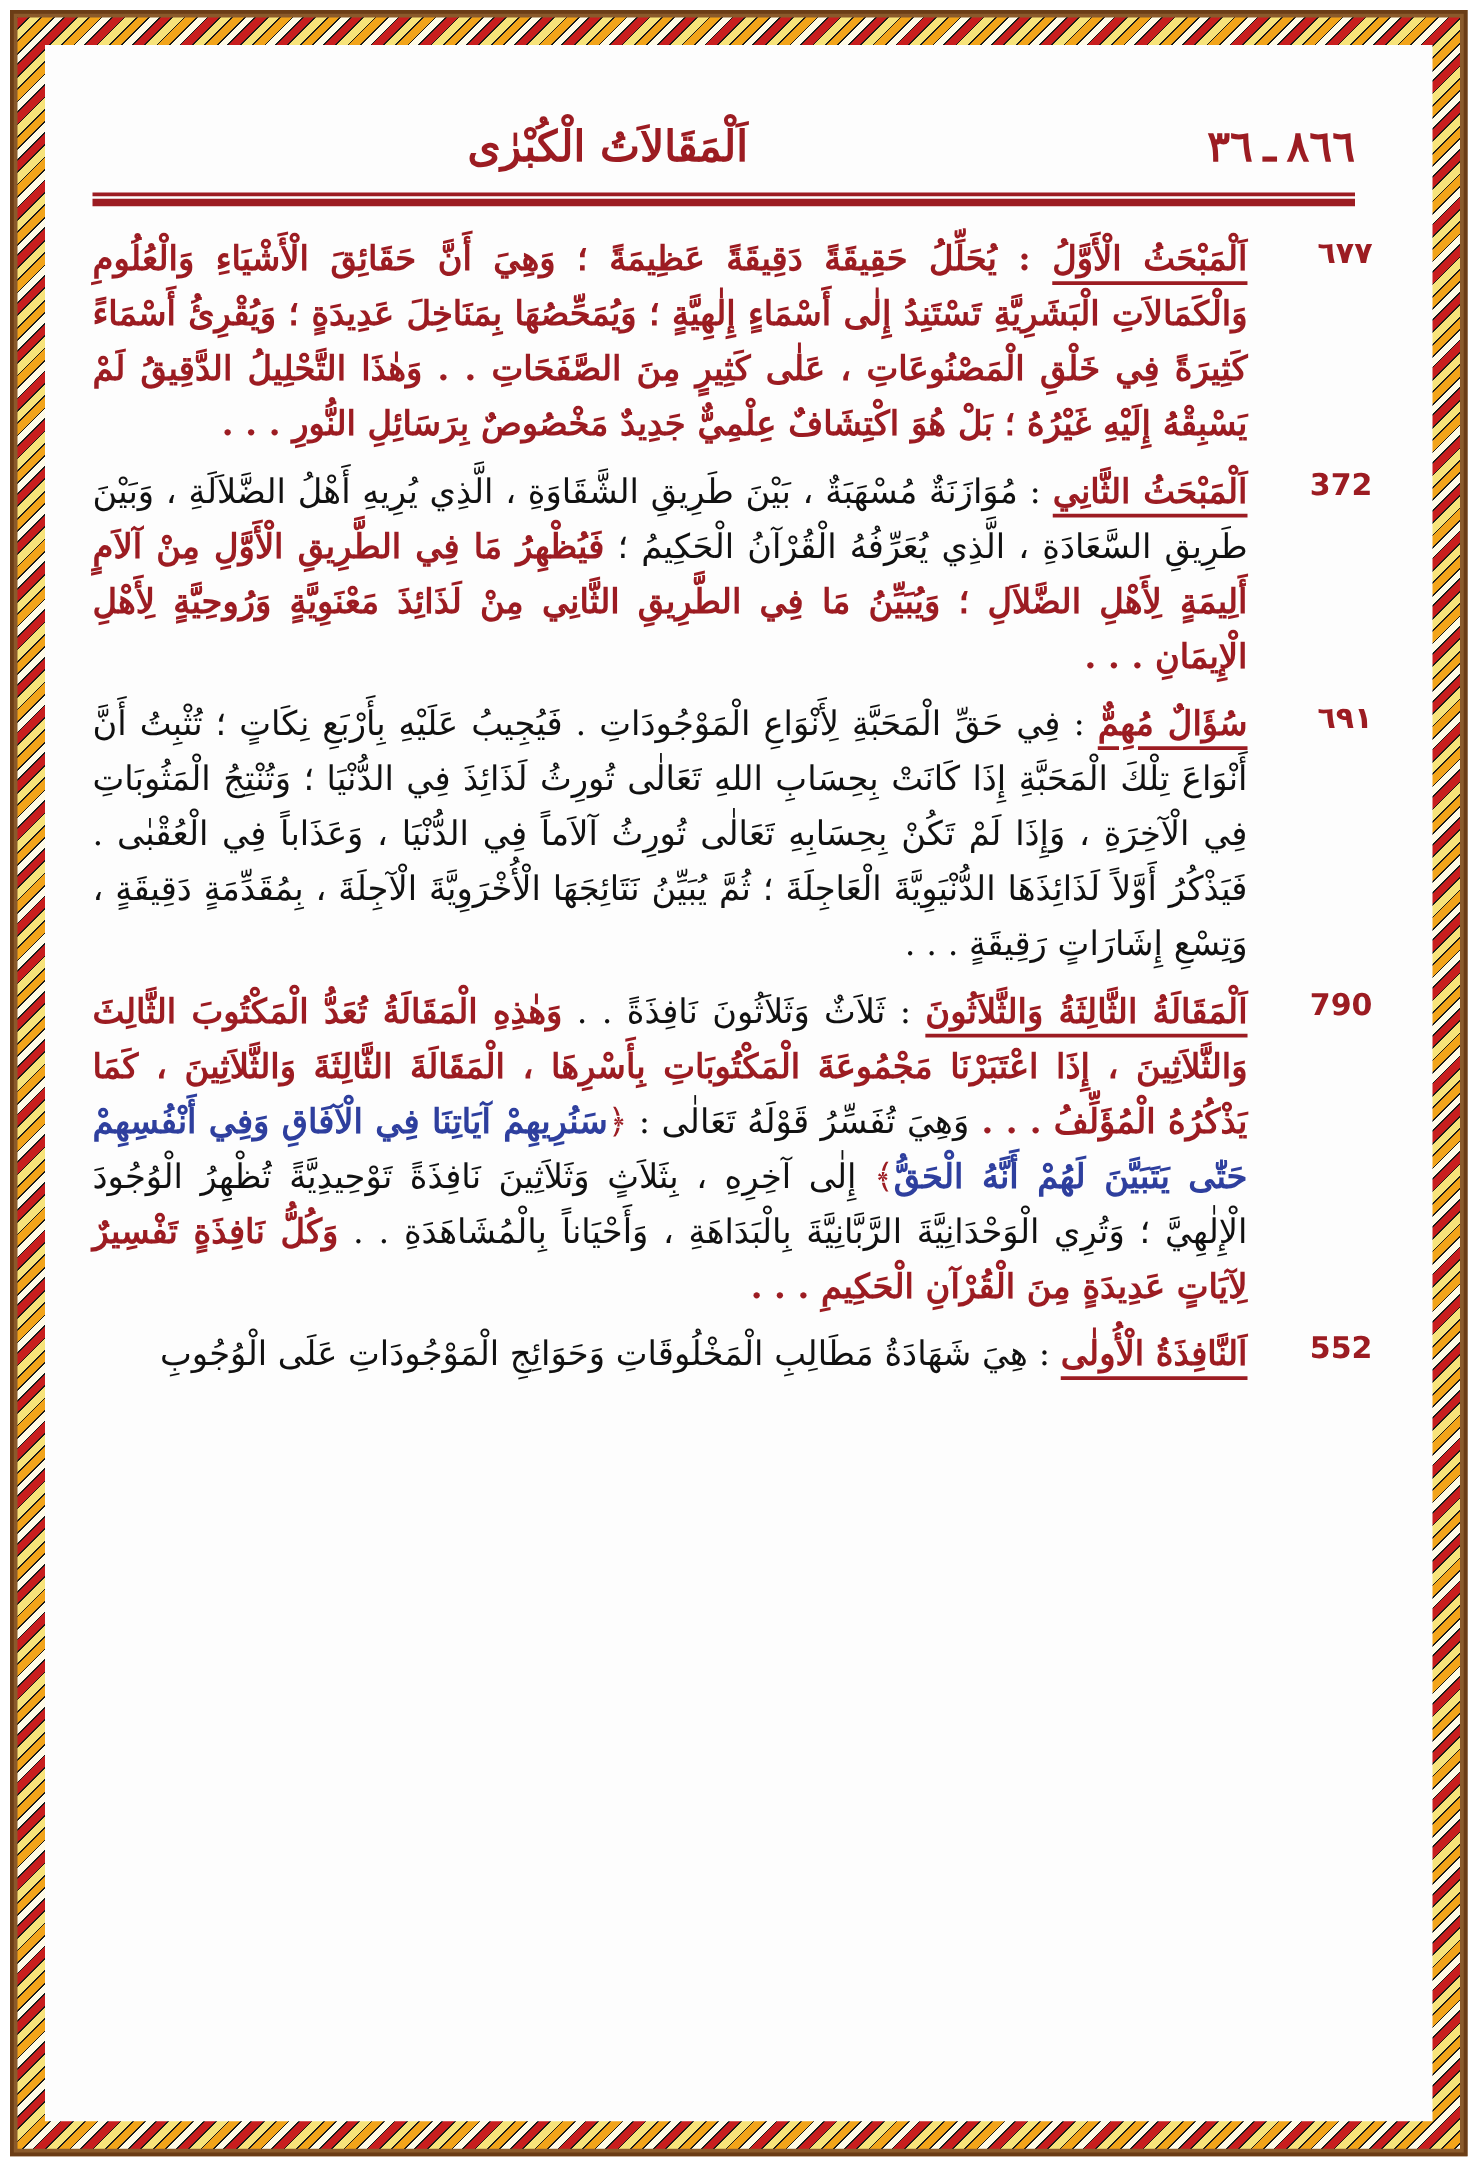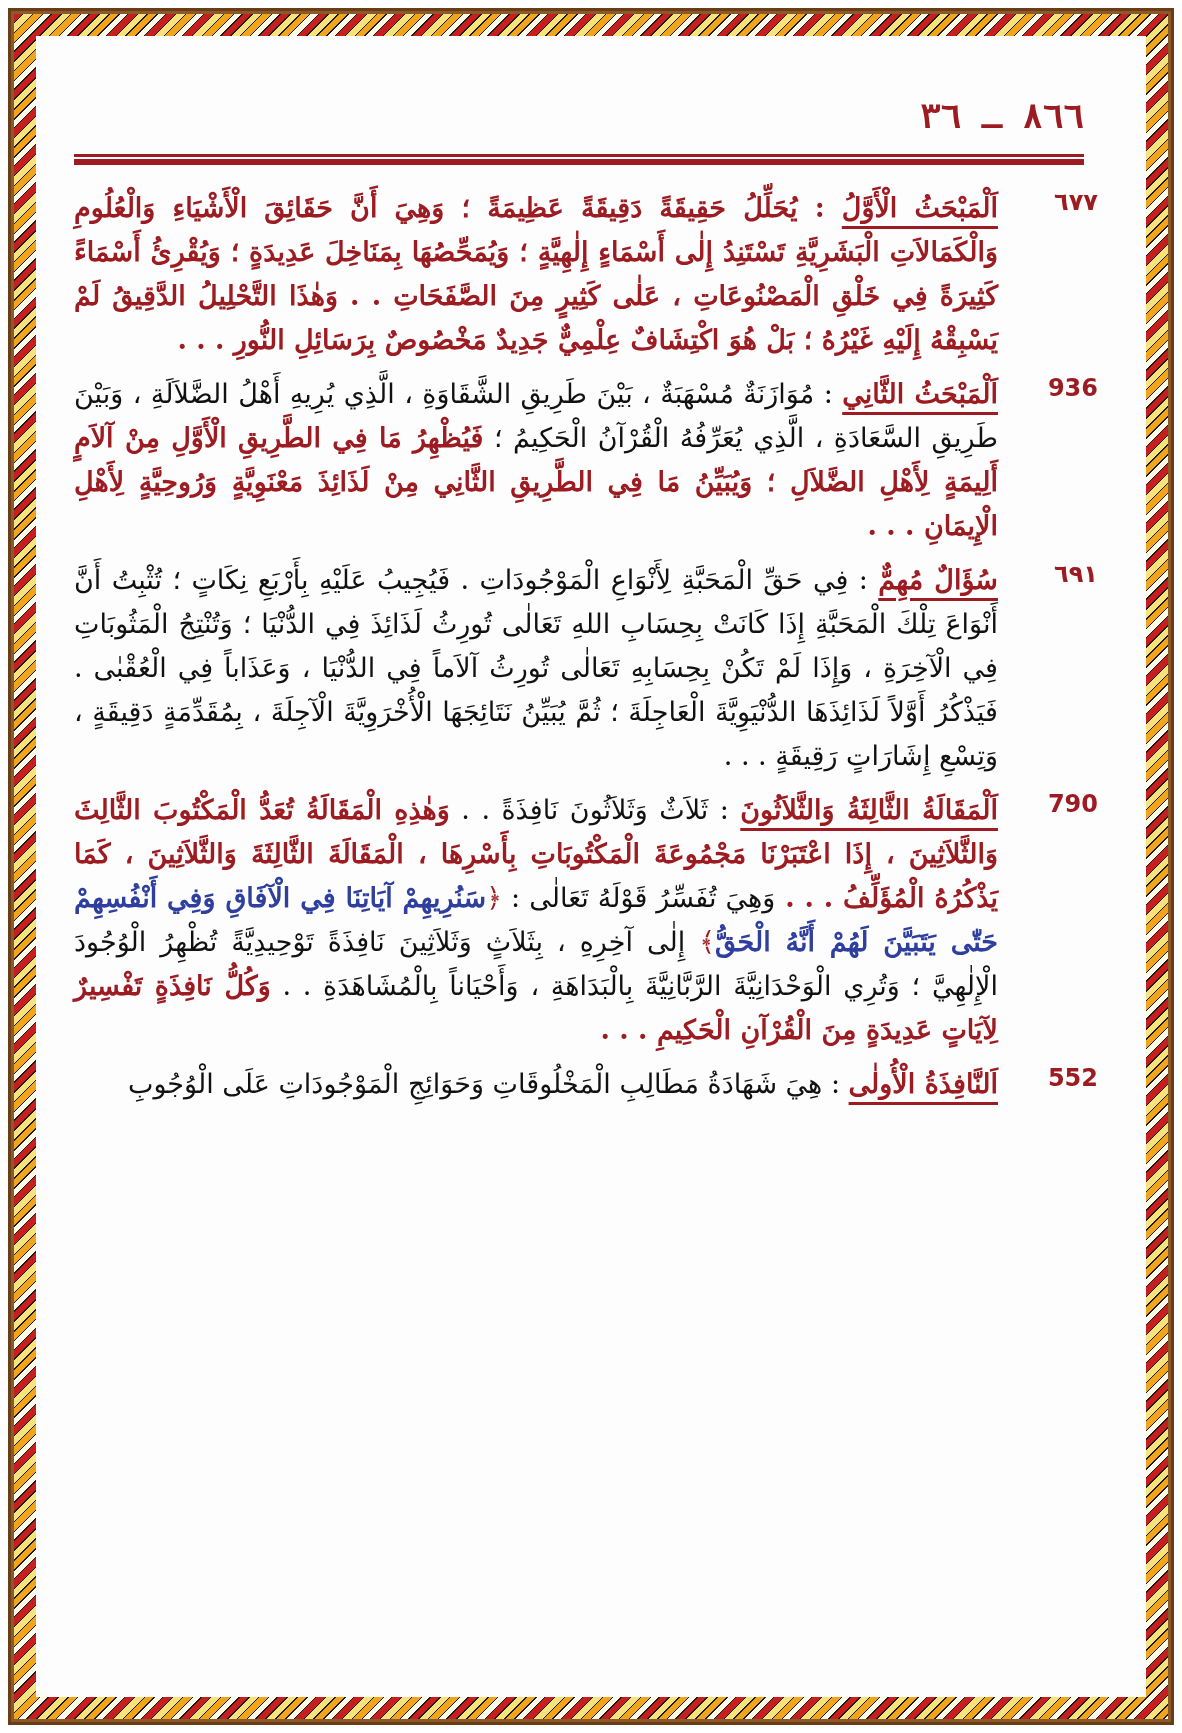--- a/index.html
+++ b/index.html
@@ -55,21 +55,21 @@
       position: absolute;
       left: 38px; right: 62px;
       top: 52px;
       height: 50px;
       direction: rtl;
       display: flex;
       align-items: flex-end;
       justify-content: space-between;
     }
     .page-number {
-      font-family: Liberation Mono, monospace;
+      font-family: Liberation Serif, serif;
       font-size: 34px;
       font-weight: bold;
       color: #9c1c22;
       letter-spacing: 2px;
     }
     .book-title {
       font-size: 34px;
       font-weight: bold;
       color: #9c1c22;
       margin-left: 300px;
@@ -134,34 +134,35 @@
 
 <div class="frame-outer">
   <div class="frame-braid"></div>
   <div class="frame-inner-edge"></div>
 </div>
 
 <div class="page">
 
   <div class="running-head">
     <span class="page-number">٨٦٦ ـ ٣٦</span>
+    <span class="book-title">اَلْمَقَالاَتُ الْكُبْرٰى</span>
   </div>
   <div class="head-rule"></div>
 
   <div class="content">
 
     <div class="entry">
       <span class="entry-num">٦٧٧</span>
       <div class="entry-text">
         <span class="heading">اَلْمَبْحَثُ الْأَوَّلُ</span><span class="red"> : </span><span class="red">يُحَلِّلُ حَقِيقَةً دَقِيقَةً عَظِيمَةً ؛ وَهِيَ أَنَّ حَقَائِقَ الْأَشْيَاءِ وَالْعُلُومِ وَالْكَمَالاَتِ الْبَشَرِيَّةِ تَسْتَنِدُ إِلٰى أَسْمَاءٍ إِلٰهِيَّةٍ ؛ وَيُمَحِّصُهَا بِمَنَاخِلَ عَدِيدَةٍ ؛ وَيُقْرِئُ أَسْمَاءً كَثِيرَةً فِي خَلْقِ الْمَصْنُوعَاتِ ، عَلٰى كَثِيرٍ مِنَ الصَّفَحَاتِ . . وَهٰذَا التَّحْلِيلُ الدَّقِيقُ لَمْ يَسْبِقْهُ إِلَيْهِ غَيْرُهُ ؛ بَلْ هُوَ اكْتِشَافٌ عِلْمِيٌّ جَدِيدٌ مَخْصُوصٌ بِرَسَائِلِ النُّورِ . . .</span>
       </div>
     </div>
 
     <div class="entry">
-      <span class="entry-num">936</span>
+      <span class="entry-num">372</span>
       <div class="entry-text">
         <span class="heading">اَلْمَبْحَثُ الثَّانِي</span><span class="black"> : </span><span class="black">مُوَازَنَةٌ مُسْهَبَةٌ ، بَيْنَ طَرِيقِ الشَّقَاوَةِ ، الَّذِي يُرِيهِ أَهْلُ الضَّلاَلَةِ ، وَبَيْنَ طَرِيقِ السَّعَادَةِ ، الَّذِي يُعَرِّفُهُ الْقُرْآنُ الْحَكِيمُ ؛ </span><span class="red">فَيُظْهِرُ مَا فِي الطَّرِيقِ الْأَوَّلِ مِنْ آلاَمٍ أَلِيمَةٍ لِأَهْلِ الضَّلاَلِ ؛ وَيُبَيِّنُ مَا فِي الطَّرِيقِ الثَّانِي مِنْ لَذَائِذَ مَعْنَوِيَّةٍ وَرُوحِيَّةٍ لِأَهْلِ الْإِيمَانِ . . .</span>
       </div>
     </div>
 
     <div class="entry">
       <span class="entry-num">٦٩١</span>
       <div class="entry-text">
         <span class="heading">سُؤَالٌ مُهِمٌّ</span><span class="black"> : </span><span class="black">فِي حَقِّ الْمَحَبَّةِ لِأَنْوَاعِ الْمَوْجُودَاتِ . فَيُجِيبُ عَلَيْهِ بِأَرْبَعِ نِكَاتٍ ؛ تُثْبِتُ أَنَّ أَنْوَاعَ تِلْكَ الْمَحَبَّةِ إِذَا كَانَتْ بِحِسَابِ اللهِ تَعَالٰى تُورِثُ لَذَائِذَ فِي الدُّنْيَا ؛ وَتُنْتِجُ الْمَثُوبَاتِ فِي الْآخِرَةِ ، وَإِذَا لَمْ تَكُنْ بِحِسَابِهِ تَعَالٰى تُورِثُ آلاَماً فِي الدُّنْيَا ، وَعَذَاباً فِي الْعُقْبٰى . فَيَذْكُرُ أَوَّلاً لَذَائِذَهَا الدُّنْيَوِيَّةَ الْعَاجِلَةَ ؛ ثُمَّ يُبَيِّنُ نَتَائِجَهَا الْأُخْرَوِيَّةَ الْآجِلَةَ ، بِمُقَدِّمَةٍ دَقِيقَةٍ ، وَتِسْعِ إِشَارَاتٍ رَقِيقَةٍ . . .</span>
       </div>

